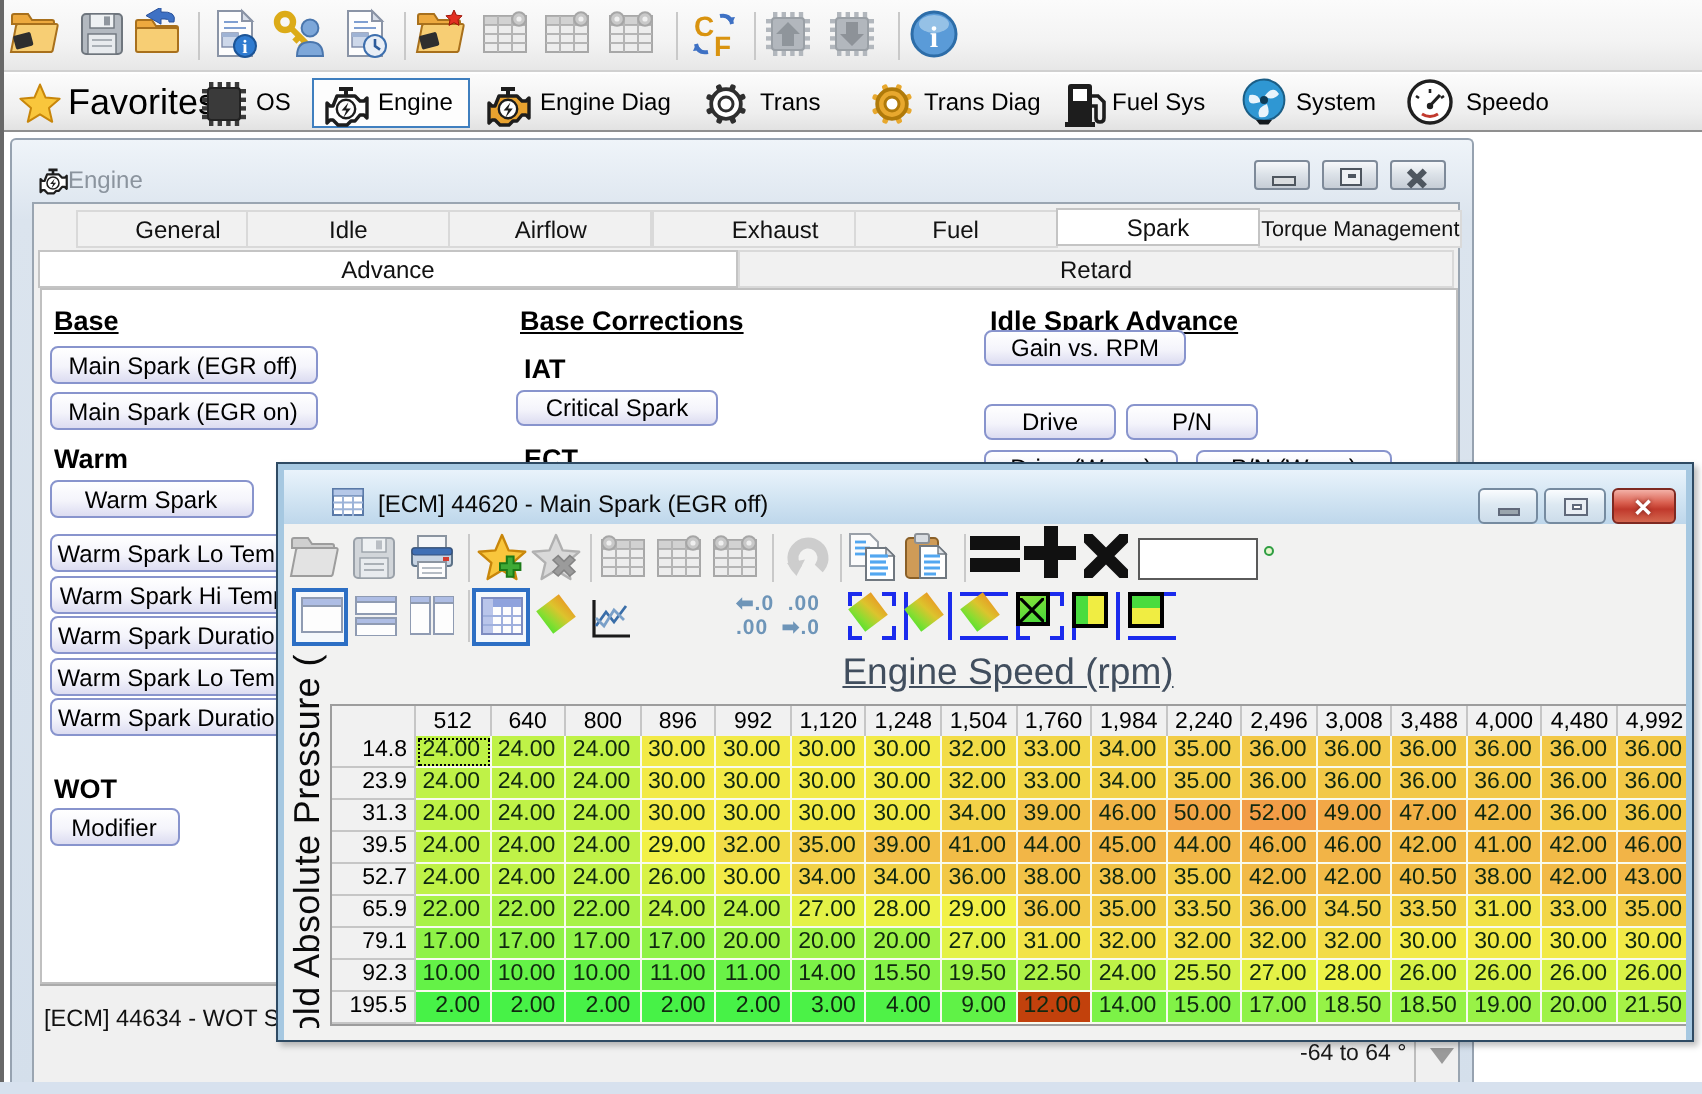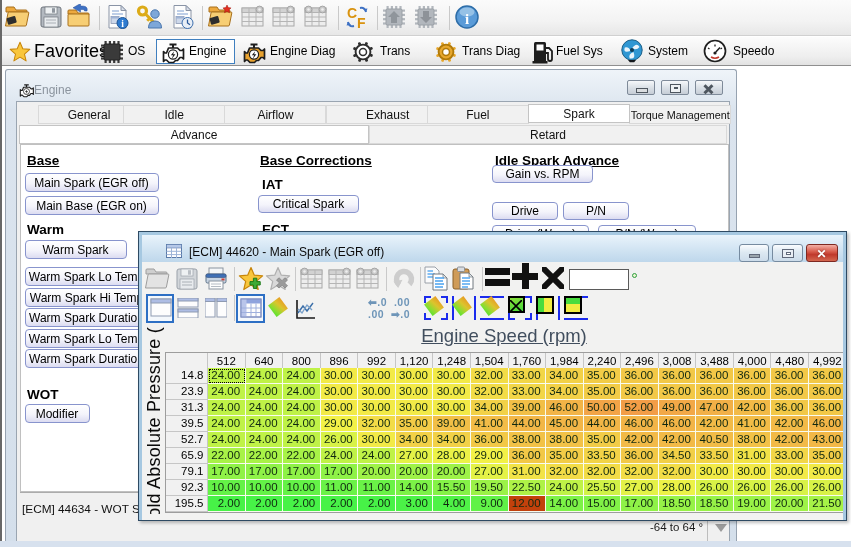--- a/index.html
+++ b/index.html
@@ -306,21 +306,21 @@
 <div class="tab" style="left:207.4px;top:3px;width:102px;">Airflow</div>
 <div class="tab" style="left:308.6px;top:3px;width:102px;padding-left:22px;">Exhaust</div>
 <div class="tab" style="left:409.8px;top:3px;width:102px;">Fuel</div>
 <div class="tab tabsel" style="left:511px;top:2px;width:102px;">Spark</div>
 <div class="tab" style="left:612.2px;top:3px;width:102px;font-size:10.8px;">Torque Management</div>
 <div class="tab tabsel" style="left:2px;top:23px;width:350px">Advance</div>
 <div class="tab" style="left:352px;top:23px;width:358px">Retard</div>
 <div class="content">
 <div class="abs h1" style="left:6px;top:8px;">Base</div>
 <div class="btn" style="left:3.5px;top:28px;width:134px;height:19px;line-height:18px">Main Spark (EGR off)</div>
-<div class="btn" style="left:3.5px;top:51px;width:134px;height:19px;line-height:18px">Main Base (EGR on)</div>
+<div class="btn" style="left:3.5px;top:51px;width:134px;height:19px;line-height:18px">Main Spark (EGR on)</div>
 <div class="abs h2" style="left:6px;top:77px;">Warm</div>
 <div class="btn" style="left:3.5px;top:95px;width:102px;height:19px;line-height:18px">Warm Spark</div>
 <div class="btn" style="left:3.5px;top:122px;width:134px;height:19px;line-height:18px">Warm Spark Lo Temp 1</div>
 <div class="btn" style="left:3.5px;top:142.6px;width:134px;height:19px;line-height:18px">Warm Spark Hi Temp 1</div>
 <div class="btn" style="left:3.5px;top:163.2px;width:134px;height:19px;line-height:18px">Warm Spark Duration 1</div>
 <div class="btn" style="left:3.5px;top:183.8px;width:134px;height:19px;line-height:18px">Warm Spark Lo Temp 2</div>
 <div class="btn" style="left:3.5px;top:204.4px;width:134px;height:19px;line-height:18px">Warm Spark Duration 2</div>
 <div class="abs h2" style="left:6px;top:242px;">WOT</div>
 <div class="btn" style="left:3.5px;top:259px;width:65px;height:19px;line-height:18px">Modifier</div>
 <div class="abs h1" style="left:239px;top:8px;">Base Corrections</div>

